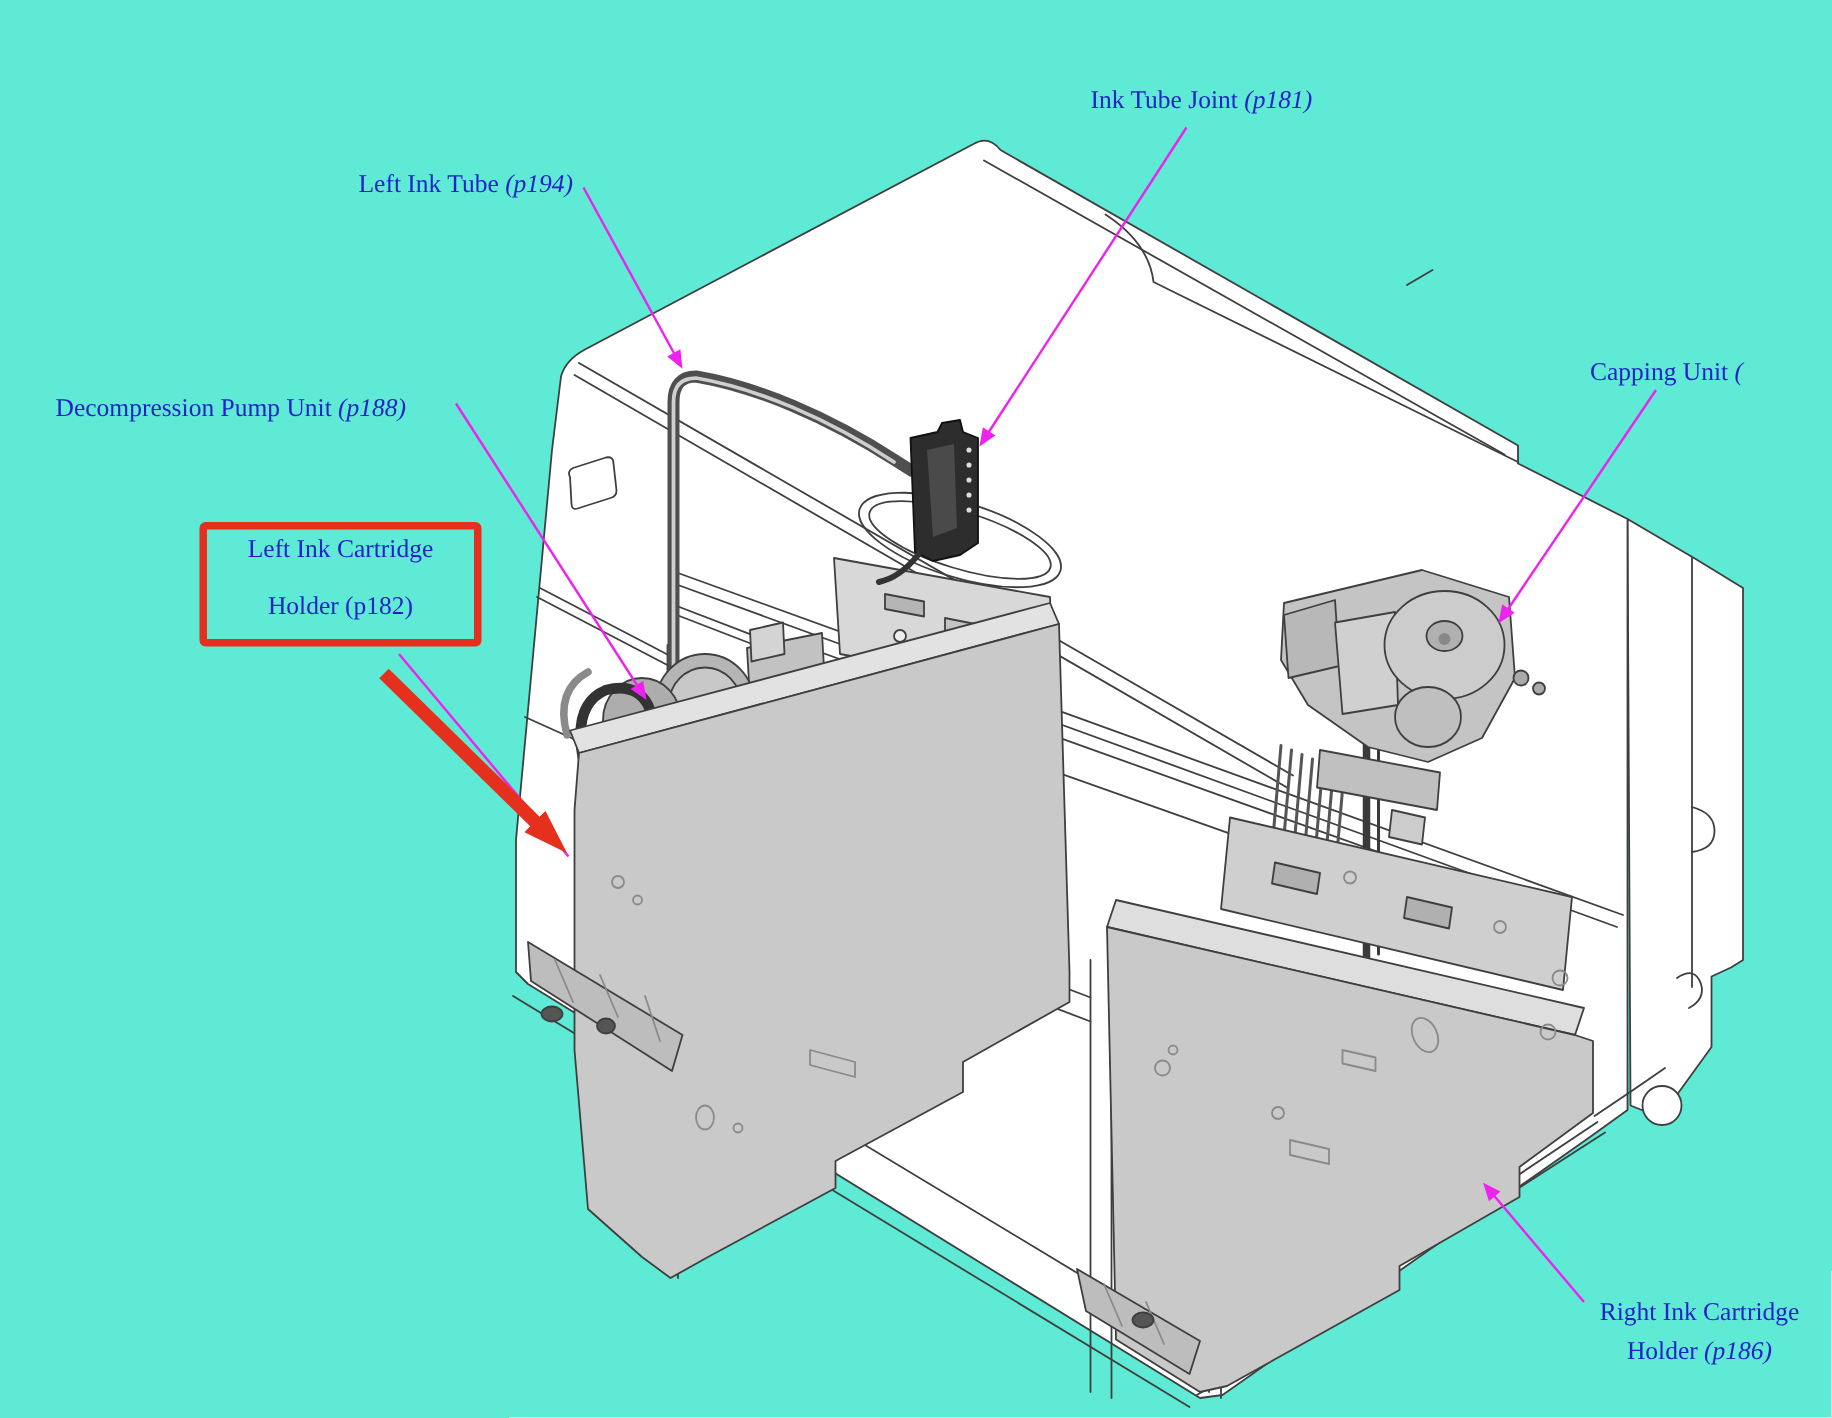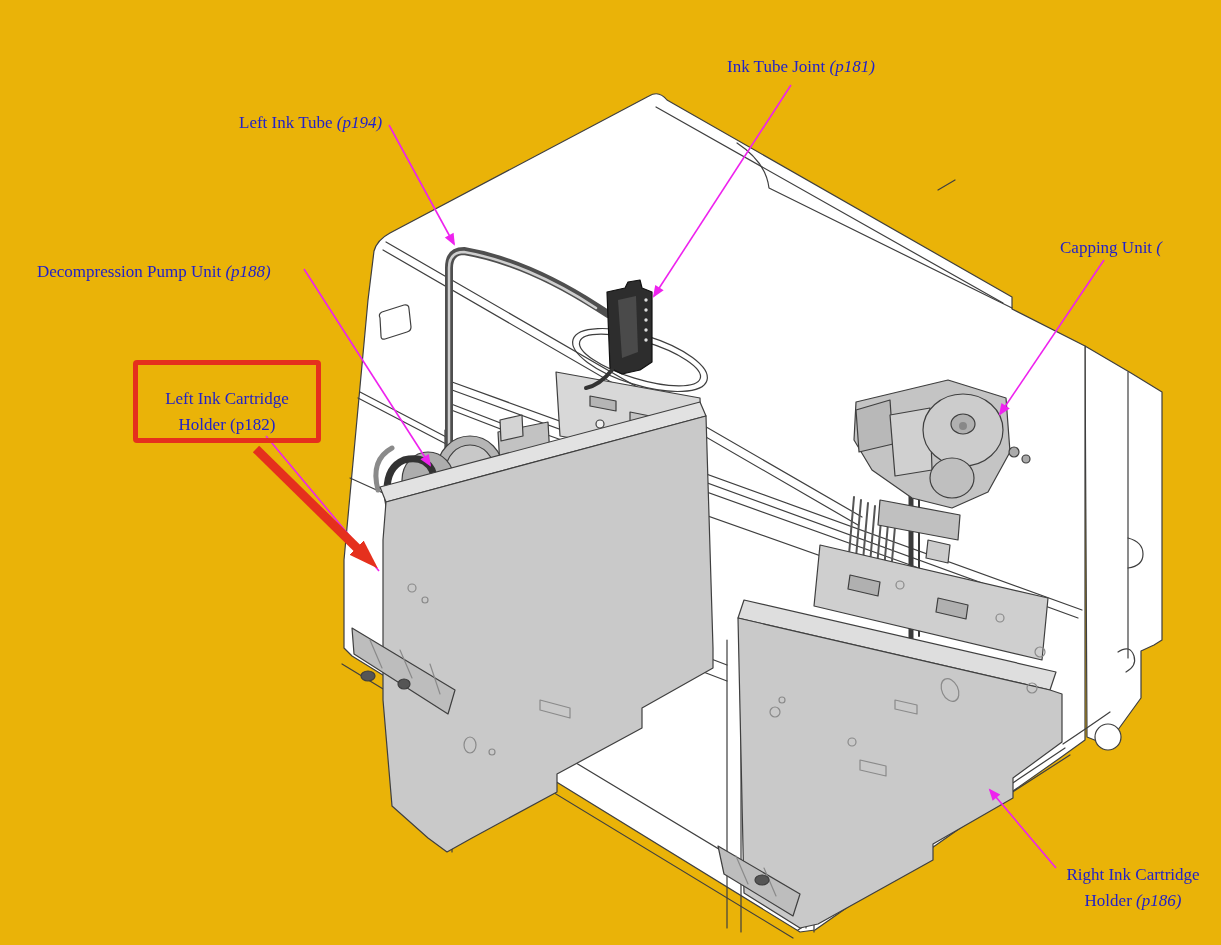--- a/index.html
+++ b/index.html
@@ -2,31 +2,31 @@
 <html style="--label-blue: #2222C8; --arrow-magenta: #EE22EE; --box-red: #E5301D; --line-art: #3F3F3F;"><head>
 <meta charset="utf-8">
 <style>
   :root{
     --label-blue:#2222C8;
     --arrow-magenta:#EE22EE;
     --box-red:#E5301D;
     --line-art:#3F3F3F;
   }
   html,body{margin:0;padding:0;background:#ffffff;}
-  #page{position:relative;width:1221px;height:945px;overflow:hidden;background:#eab308;
+  #page{position:relative;width:1221px;height:945px;overflow:hidden;background:#5eead4;
         font-family:"Liberation Serif", serif;}
   #art{position:absolute;left:0;top:0;}
   .callout{position:absolute;color:var(--label-blue);font-size:17px;line-height:20px;white-space:nowrap;}
   .callout .pref{font-style:italic;}
   .center2{white-space:normal;text-align:center;line-height:26px;}
   #lbl-left-holder-box{
-     position:absolute;left:133px;top:360px;width:178px;height:73px;
+     position:absolute;left:133px;top:348px;width:178px;height:73px;
      border:5px solid var(--box-red);border-radius:4px;
-     display:flex;flex-direction:column;justify-content:flex-end;align-items:center;
-     color:var(--label-blue);font-size:17px;line-height:26px;background:transparent;
+     display:flex;flex-direction:column;justify-content:flex-start;align-items:center;
+     color:var(--label-blue);font-size:17px;line-height:26px;background:transparent;gap:12px;
   }
 </style>
 </head>
 <body>
 
 <div id="page">
 
   <svg id="art" width="1221" height="945" viewBox="0 0 1221 945" xmlns="http://www.w3.org/2000/svg">
     <defs>
       <marker id="mg" viewBox="0 0 12 12" refX="10" refY="6" markerWidth="17" markerHeight="12" orient="auto" markerUnits="userSpaceOnUse">

